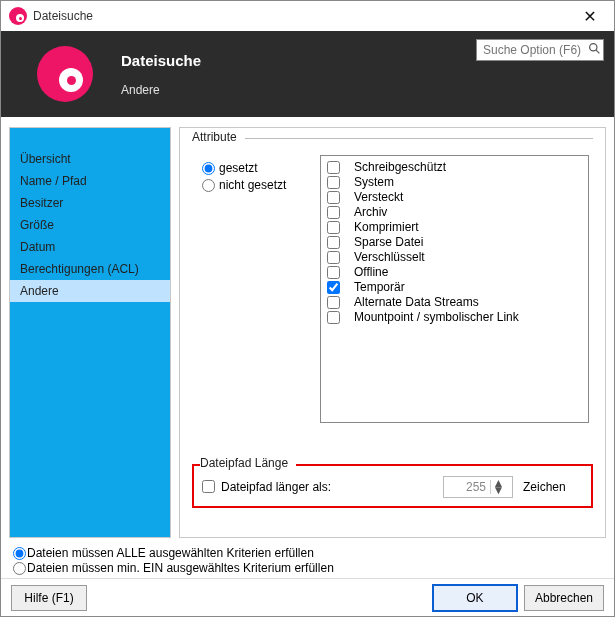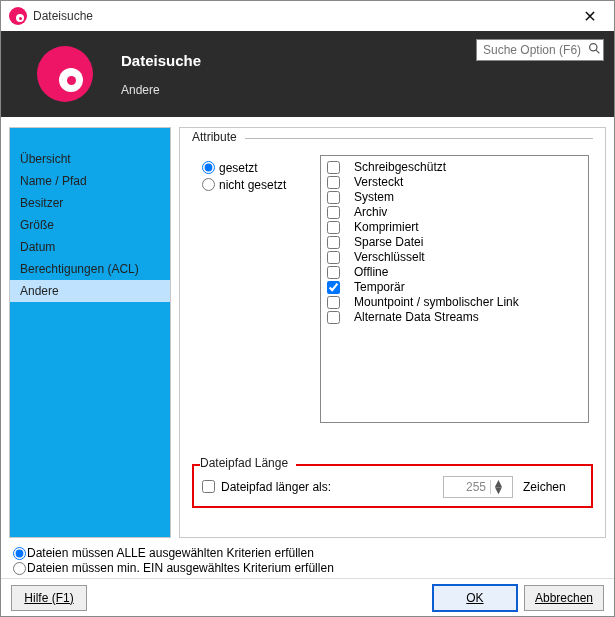--- a/index.html
+++ b/index.html
@@ -31,42 +31,42 @@
   .sidebar .item.selected { background: #bfe3ff; }
 
   .main { flex: 1; border: 1px solid #c8c8c8; background: #fff; padding: 10px 12px; position: relative; display: flex; flex-direction: column; }
 
   
   .group { position: relative; border: none; border-top: 1px solid #bbb; padding: 12px 4px 0 4px; }
   .group .legend { position: absolute; top: -9px; left: 0; background: #fff; padding-right: 8px; font-size: 12px; color: #222; }
   .group.attrib { height: 312px; }
   .attrib-row { display: flex; gap: 24px; margin-top: 4px; }
   .radio-col { width: 100px; padding-top: 6px; padding-left: 6px; }
-  .radio-col label { display: flex; align-items: flex-start; gap: 4px; margin-bottom: 3px; cursor: default; }
+  .radio-col label { display: flex; align-items: flex-end; gap: 4px; margin-bottom: 3px; cursor: default; }
   .attr-list { flex: 1; border: 1px solid #888; background: #fff; height: 268px; padding: 4px 6px; overflow: hidden; }
   .attr-list label { display: flex; align-items: center; gap: 14px; margin-bottom: 1px; cursor: default; }
   .attr-list input[type=checkbox] { width: 13px; height: 13px; }
 
   .group.path { margin-top: 14px; border: 2px solid #e60000; border-top: 2px solid #e60000; padding: 10px 8px 8px 8px; }
   .group.path .legend { top: -10px; left: 6px; color: #222; }
   .path-row { display: flex; align-items: center; gap: 10px; }
   .path-row .cb { display: flex; align-items: flex-start; gap: 6px; }
   .path-row .numbox { width: 70px; height: 22px; border: 1px solid #bbb; background: #fff; display: flex; align-items: center; margin-left: auto; }
   .path-row .numbox input { border: none; outline: none; width: 46px; text-align: right; color: #888; padding-right: 4px; background: transparent; }
   .path-row .numbox .spin { width: 16px; display: flex; flex-direction: column; font-size: 7px; line-height: 7px; color: #555; text-align: center; border-left: 1px solid #ccc; }
   .path-row .unit { width: 60px; }
 
   
   .bottom-opts { padding: 2px 12px; }
   .bottom-opts label { display: flex; align-items: center; gap: 1px; margin-bottom: 1px; cursor: default; }
 
   
   .footer { height: 38px; border-top: 1px solid #ddd; display: flex; align-items: center; padding: 0 10px; gap: 6px; }
   .footer .spacer { flex: 1; }
-  .btn { min-width: 76px; height: 23px; border: 1px solid #999; background: #efefef; display: flex; align-items: center; justify-content: center; cursor: default; padding: 12px 10px; text-decoration: underline; }
+  .btn { min-width: 76px; height: 23px; border: 1px solid #999; background: #efefef; display: flex; align-items: center; justify-content: center; cursor: default; padding: 12px 10px; }
   .btn.primary { border: 2px solid #0a5ed1; background: #e8f0fc; min-width: 86px; }
 
   input[type=radio], input[type=checkbox] { margin: 0; }
 </style>
 </head>
 <body>
 
 <div class="titlebar">
   <div class="app-icon"></div>
   <div class="title">Dateisuche</div>
@@ -115,25 +115,25 @@
               <span>nicht gesetzt</span>
             </label>
         </div>
         <div class="attr-list" id="attrlist">
             <label>
               <input type="checkbox" style="">
               <span>Schreibgeschützt</span>
             </label>
             <label>
               <input type="checkbox" style="">
+              <span>System</span>
+            </label>
+            <label>
+              <input type="checkbox" style="">
               <span>Versteckt</span>
-            </label>
-            <label>
-              <input type="checkbox" style="">
-              <span>System</span>
             </label>
             <label>
               <input type="checkbox" style="">
               <span>Archiv</span>
             </label>
             <label>
               <input type="checkbox" style="">
               <span>Komprimiert</span>
             </label>
             <label>
@@ -147,25 +147,25 @@
             <label>
               <input type="checkbox" style="">
               <span>Offline</span>
             </label>
             <label>
               <input type="checkbox" checked="" style="">
               <span>Temporär</span>
             </label>
             <label>
               <input type="checkbox" style="">
+              <span>Alternate Data Streams</span>
+            </label>
+            <label>
+              <input type="checkbox" style="">
               <span>Mountpoint / symbolischer Link</span>
-            </label>
-            <label>
-              <input type="checkbox" style="">
-              <span>Alternate Data Streams</span>
             </label>
           </div>
       </div>
     </div>
 
     <div class="group path">
       <div class="legend">Dateipfad Länge</div>
       <div class="path-row">
         <label class="cb">
           <input type="checkbox" style="">

